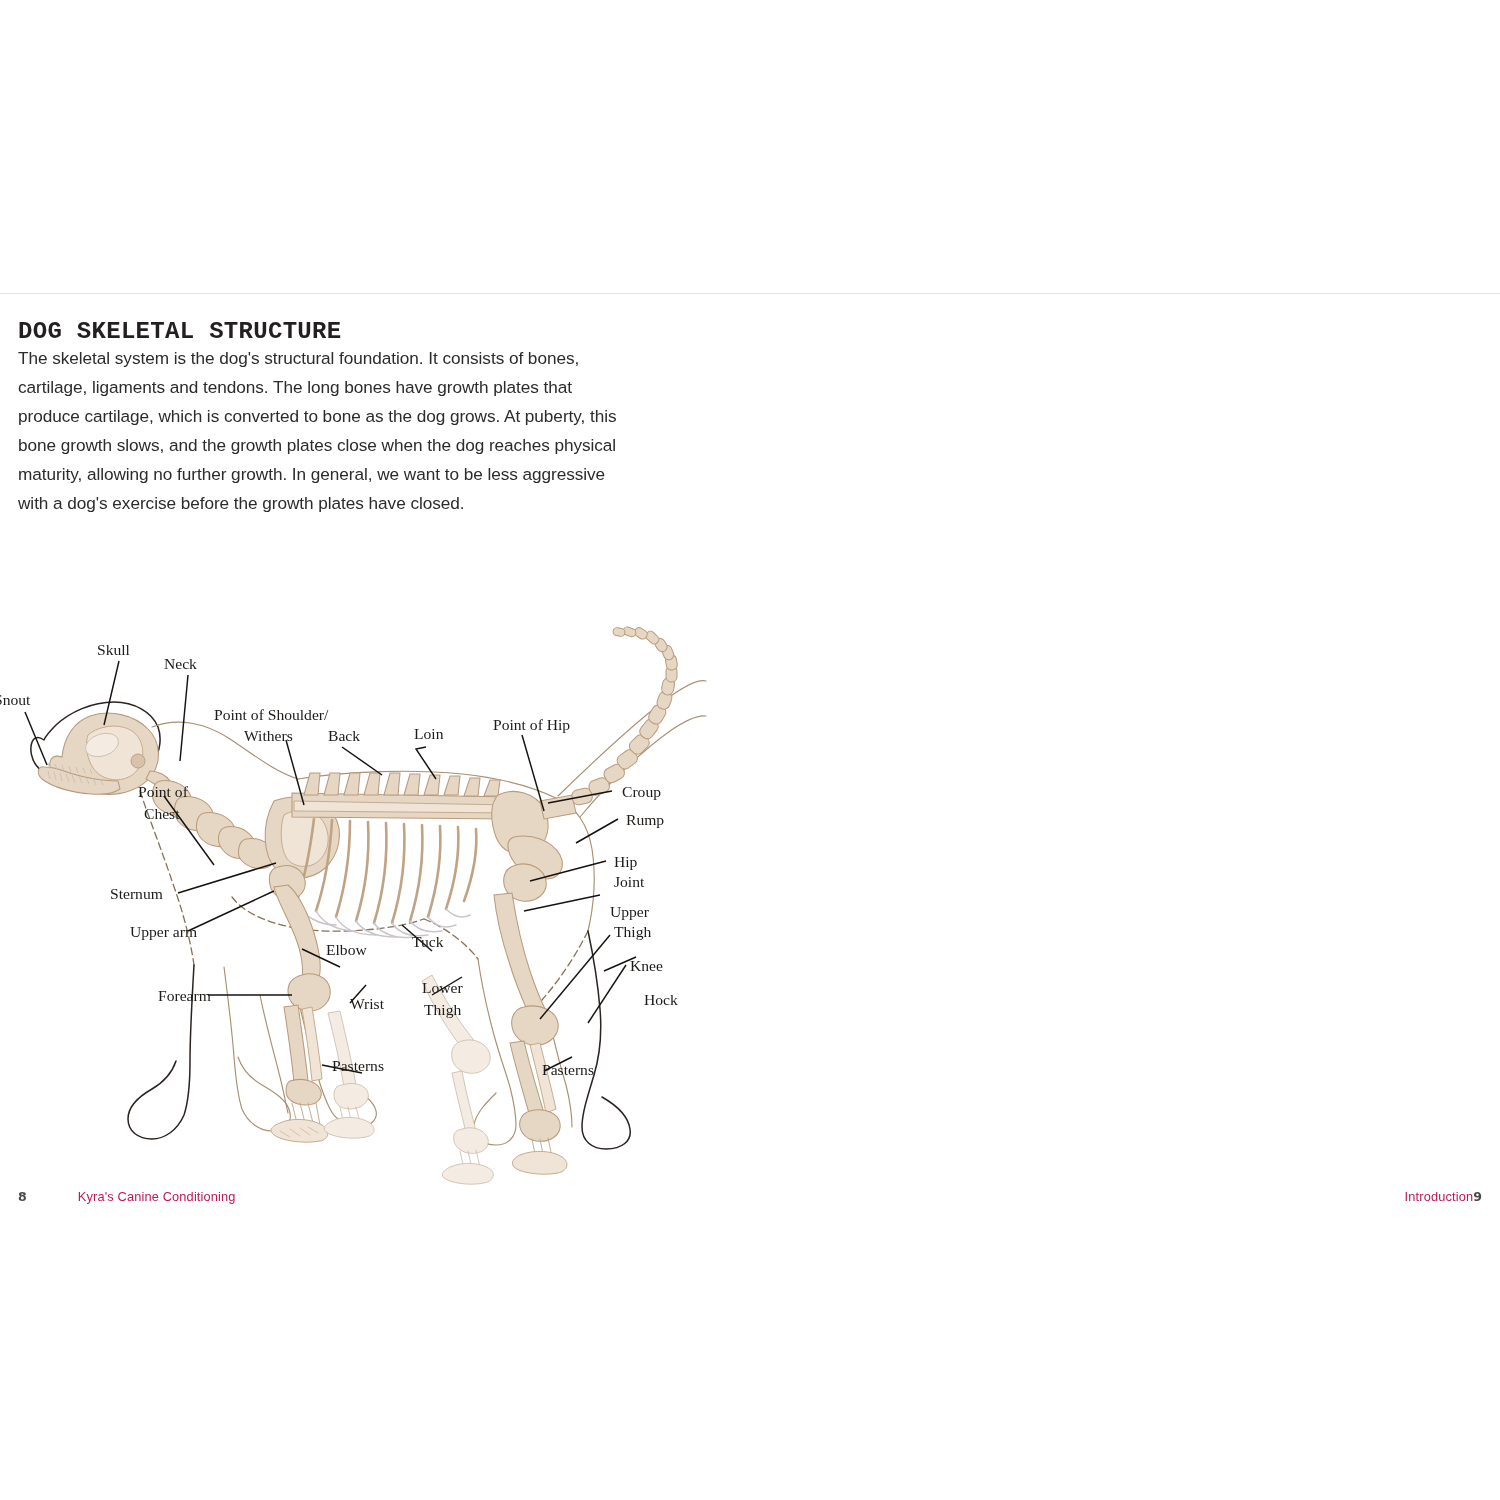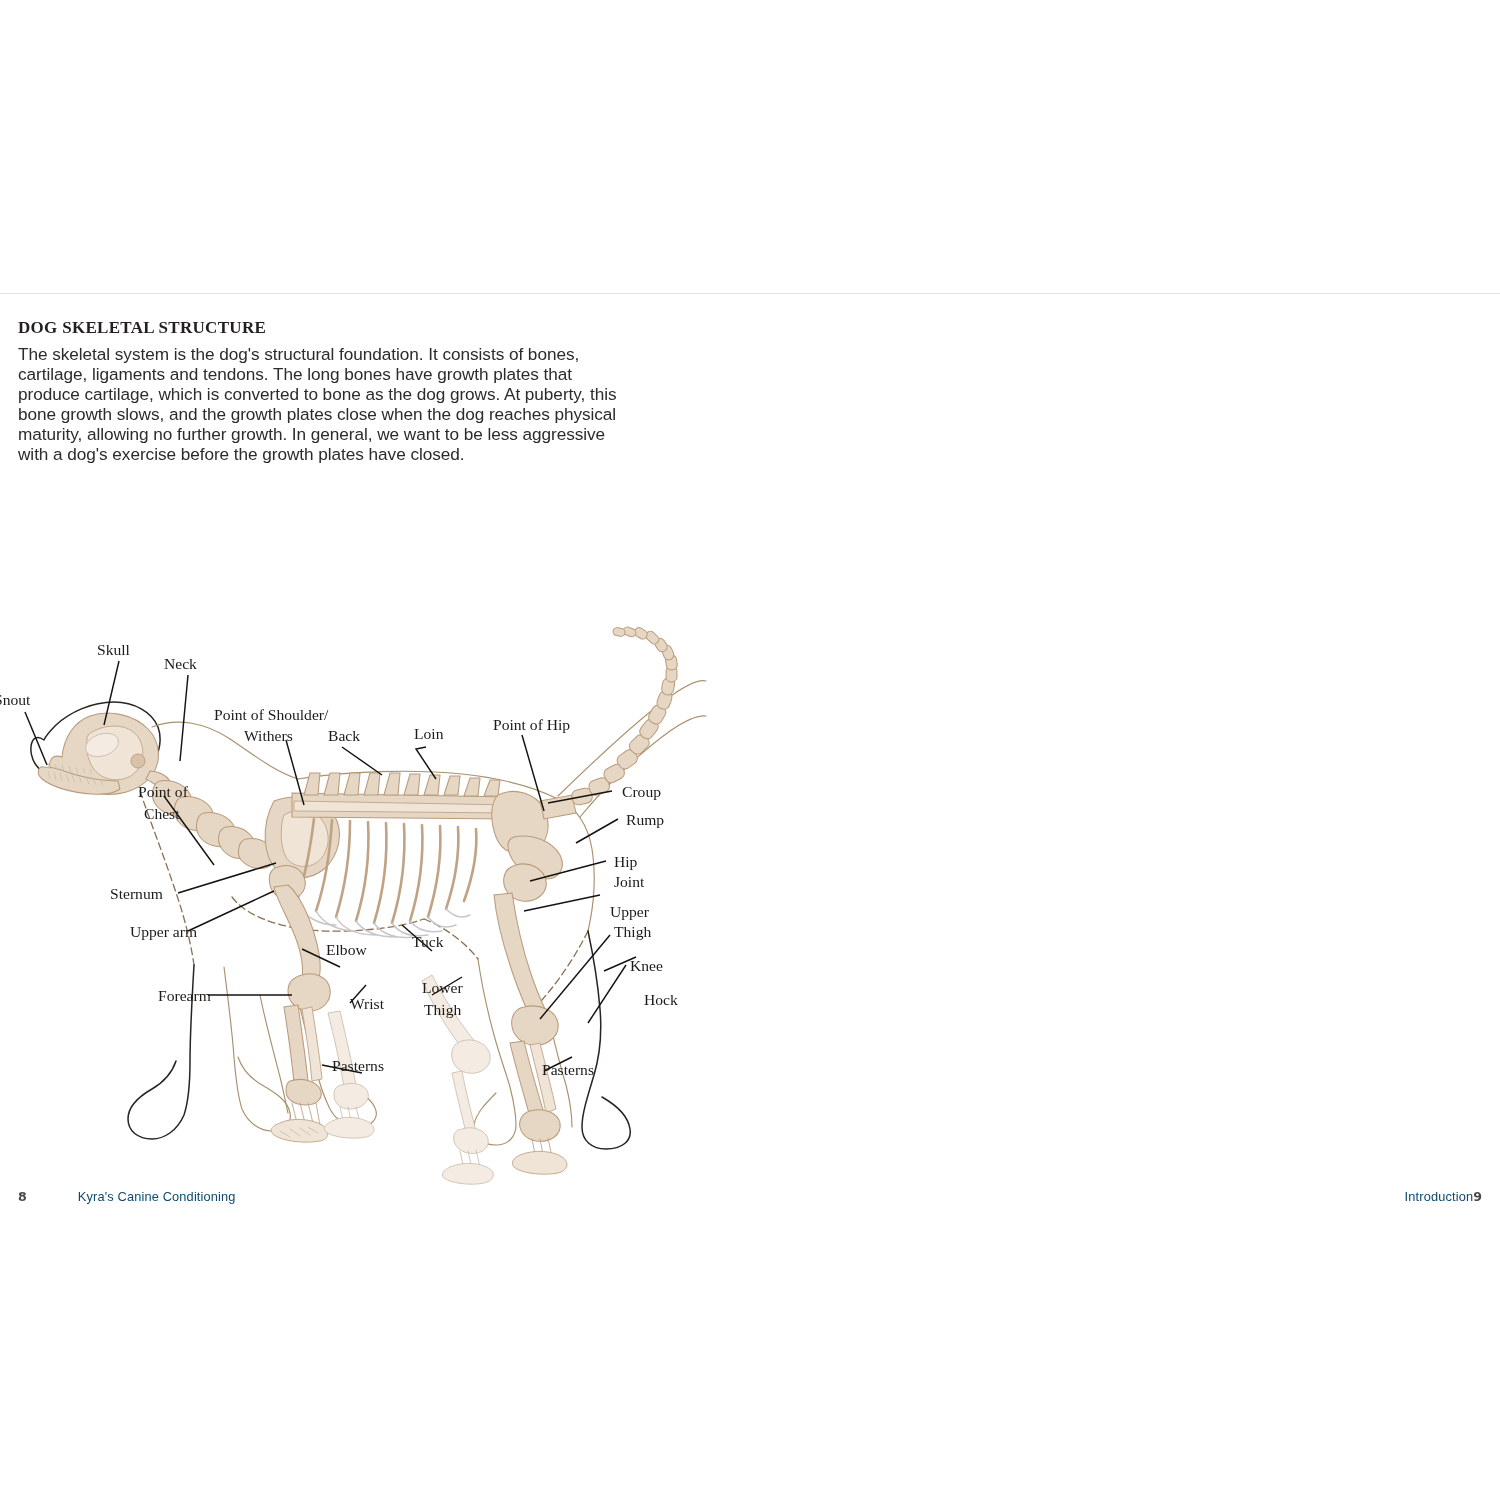--- a/index.html
+++ b/index.html
@@ -13,48 +13,48 @@
   }
   .spread{position:absolute;left:0;top:0;width:1500px;height:1500px;}
   .rule{position:absolute;left:0;top:293px;width:1500px;height:1px;background:#e3e3e5;}
   .page{position:absolute;top:0;height:1500px;}
   .page-left{left:0;width:750px;}
   .page-right{left:750px;width:750px;}
 
   h2.sec-title{
     position:absolute;
     margin:0;
-    font-family:Liberation Serif, serif;
+    font-family:Liberation Mono, monospace;
     font-weight:700;
-    font-size:17px;
+    font-size:24px;
     letter-spacing:0.3px;
     color:#231f20;
     white-space:nowrap;
   }
   #title-left{left:18px;top:318px;}
 
   p.body-copy{
     position:absolute;
     margin:0;
     font-size:17.2px;
-    line-height:20px;
+    line-height:29px;
     color:#2b2b2b;
     letter-spacing:-0.05px;
   }
   #intro-left{left:18px;top:344px;width:610px;}
 
   
   .footer{position:absolute;top:1189px;font-size:12.4px;}
   .folio{
     font-family:"DejaVu Sans", sans-serif;
     font-weight:700;
     font-size:12.6px;
     color:#4a4a4a;
   }
-  .runhead{color:#0c4a6e;font-size:12.8px;letter-spacing:0.15px;}
+  .runhead{color:#be185d;font-size:12.8px;letter-spacing:0.15px;}
   #footer-left{left:18px;display:flex;align-items:baseline;gap:51px;}
   #footer-right{right:18px;display:flex;align-items:baseline;flex-direction:row;}
 
   
   .fig{position:absolute;}
   #fig-skeleton{left:-8px;top:575px;width:740px;height:600px;}
 
   svg{display:block;overflow:visible;}
   .lbl{
     font-family:"Liberation Serif", serif;

